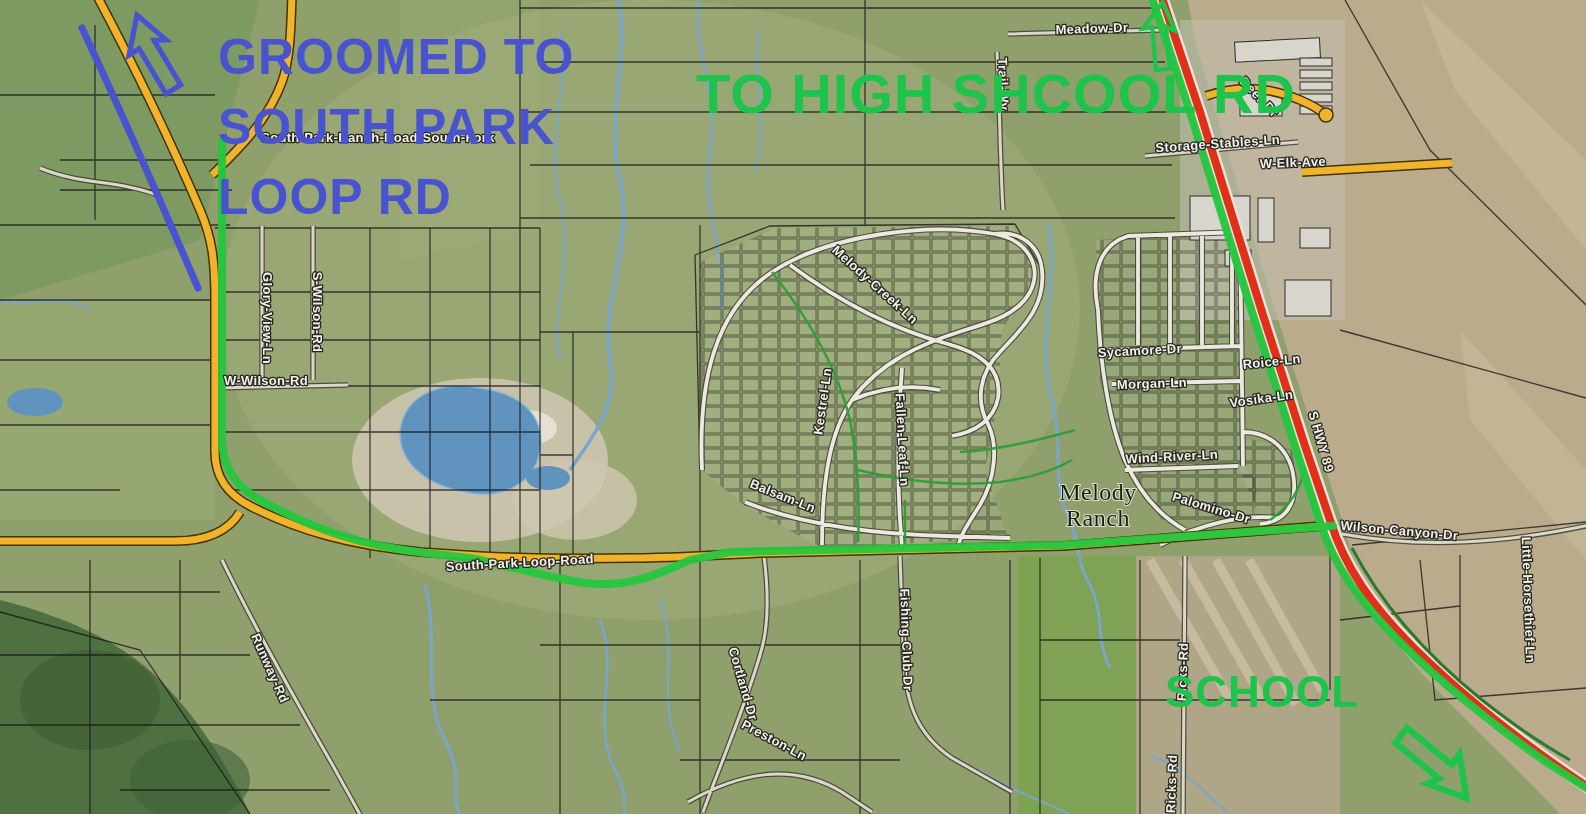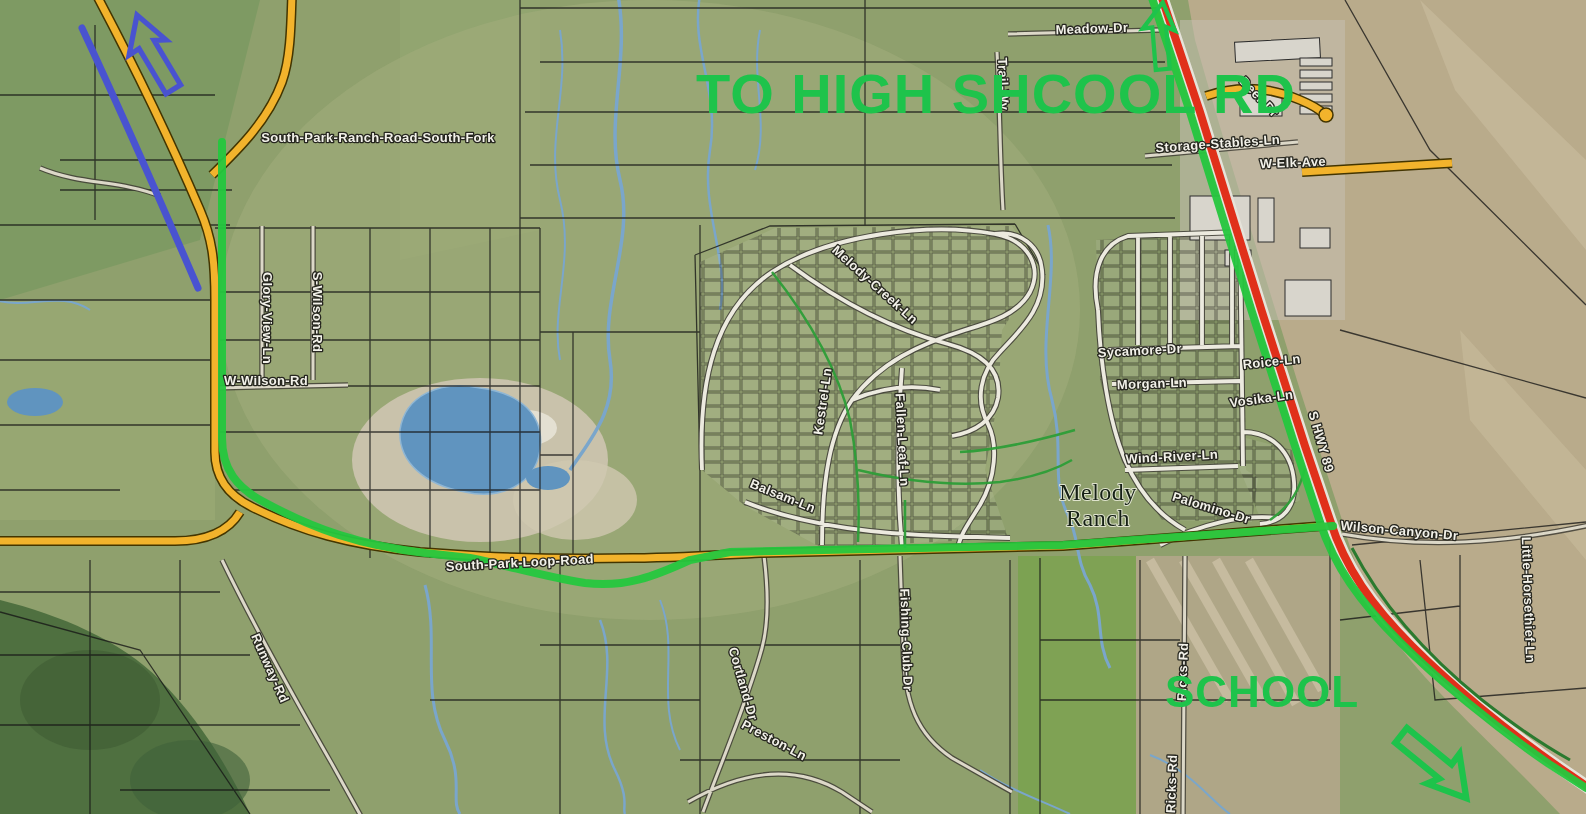--- a/index.html
+++ b/index.html
@@ -187,19 +187,24 @@
         <text transform="translate(739 685) rotate(74)" class="road-label">Cortland-Dr</text>
         <text transform="translate(772 744) rotate(28)" class="road-label">Preston-Ln</text>
         <text transform="translate(902 640) rotate(88)" class="road-label">Fishing-Club-Dr</text>
         <text transform="translate(1187 672) rotate(-88)" class="road-label" font-size="12">Ricks-Rd</text>
         <text transform="translate(1176 784) rotate(-88)" class="road-label" font-size="12">Ricks-Rd</text>
         <text transform="translate(1098 500) rotate(0)" class="place-label">Melody</text>
         <text transform="translate(1098 526) rotate(0)" class="place-label">Ranch</text>
       </g>
   </svg>
 
+  <div id="note-groomed" class="note" style="color: rgb(73, 83, 208);">
+    <div>GROOMED TO</div>
+    <div>SOUTH PARK</div>
+    <div>LOOP RD</div>
+  </div>
   <div id="note-high" class="note" style="color: rgb(30, 195, 75);">
     <div>TO HIGH SHCOOL RD</div>
   </div>
   <div id="note-munger" class="note" style="color: rgb(30, 195, 75);">
     <div>SCHOOL</div>
   </div>
 </div>
 
 </body></html>

